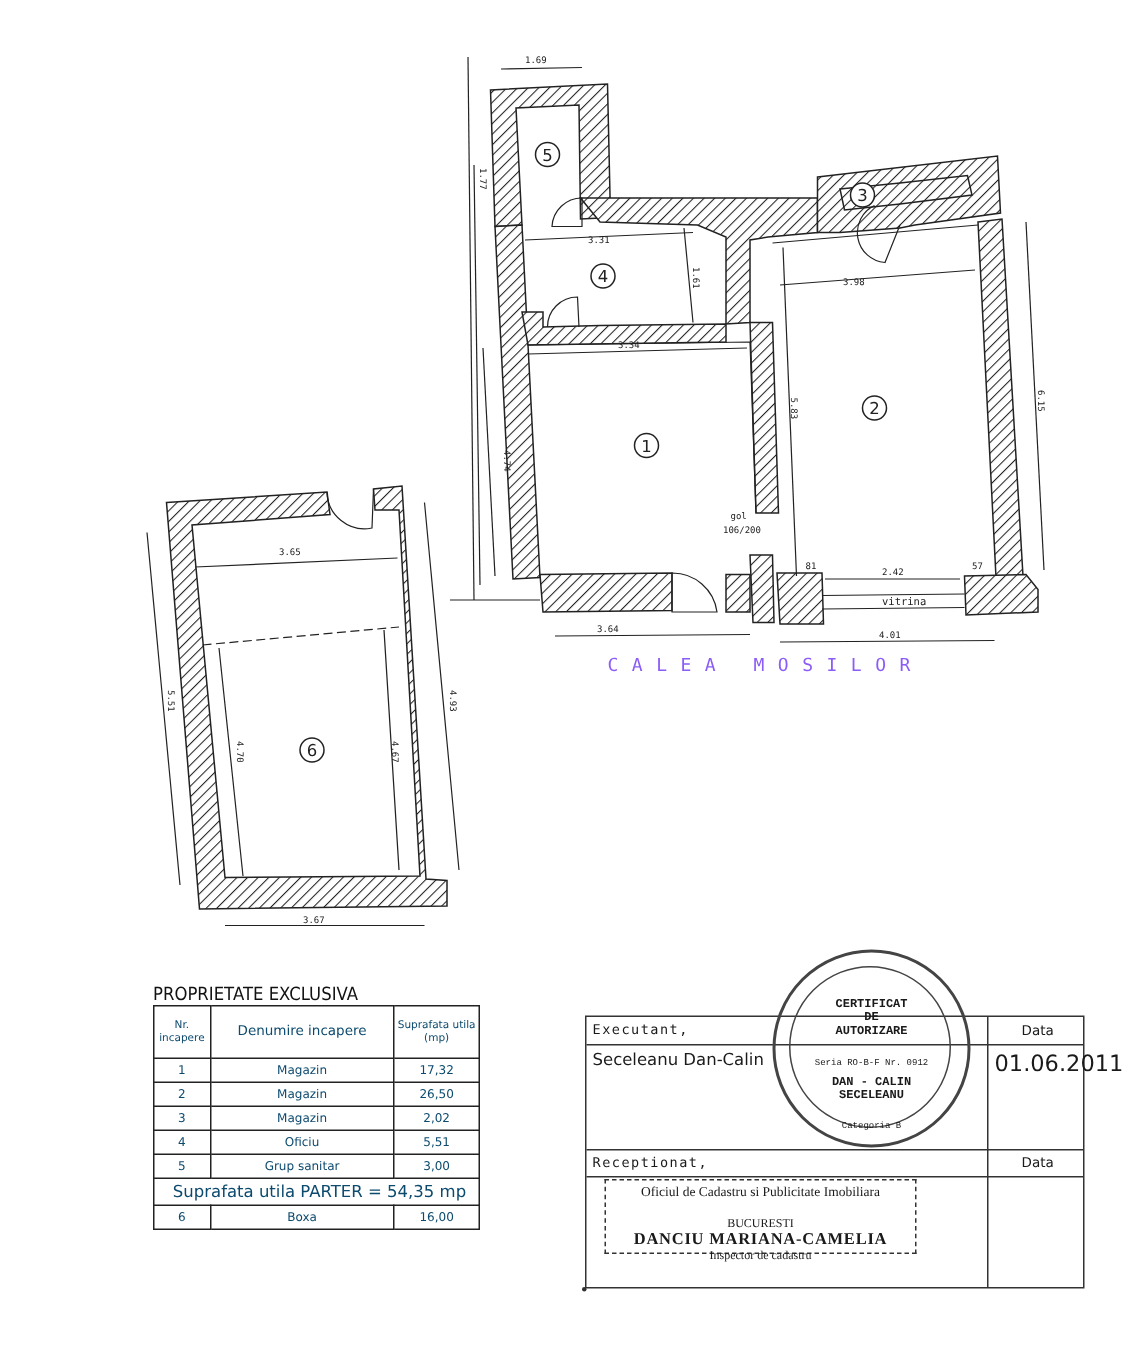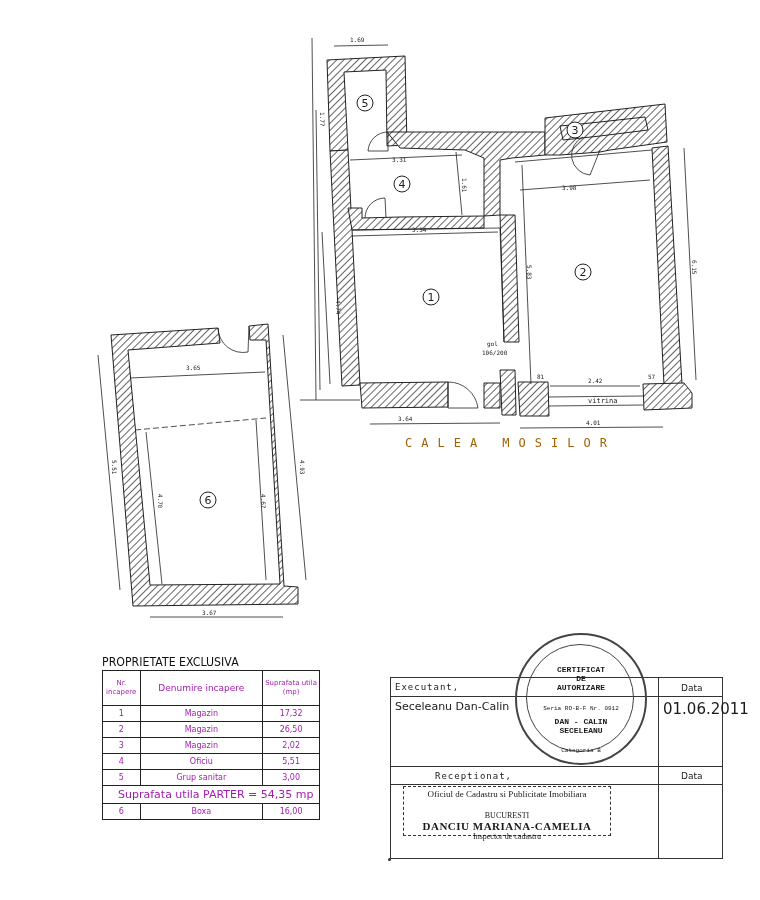--- a/index.html
+++ b/index.html
@@ -1,24 +1,24 @@
 <!DOCTYPE html>
 <html><head>
 <meta charset="utf-8">
 <style>
   html, body { margin:0; padding:0; background:#ffffff; }
   body { width:760px; height:900px; position:relative; overflow:hidden; font-family:"DejaVu Sans Mono", monospace; color:#1a1a1a; }
   .plan { position:absolute; left:0; top:0; width:760px; height:640px; }
-  .street { position:absolute; left:405px; top:436px; font-family:"DejaVu Sans Mono", monospace; font-size:12px; letter-spacing:9px; color:#a16207; }
+  .street { position:absolute; left:405px; top:436px; font-family:"DejaVu Sans Mono", monospace; font-size:12px; letter-spacing:9px; color:#8b5cf6; }
   .prop-title { position:absolute; left:102px; top:656px; font-family:"DejaVu Sans", sans-serif; font-size:11px; color:#111; transform:scaleY(1.1); }
-  table.prop { position:absolute; left:102px; top:670px; width:218px; border-collapse:collapse; font-family:"DejaVu Sans", sans-serif; color:#a21caf; }
+  table.prop { position:absolute; left:102px; top:670px; width:218px; border-collapse:collapse; font-family:"DejaVu Sans", sans-serif; color:#0c4a6e; }
   table.prop td, table.prop th { border:1px solid #222; text-align:center; padding:0; font-weight:normal; }
   table.prop th { font-size:7px; height:34px; line-height:9px; }
   table.prop td { font-size:8px; height:15px; }
-  table.prop td.total { font-size:11px; height:17px; text-align:left; padding-left:15px; }
+  table.prop td.total { font-size:11px; height:17px; text-align:center; padding-left:4px; }
   .c1 { width:36px; } .c2 { width:120px; } .c3 { width:55px; }
   .sig { position:absolute; left:390px; top:677px; width:331px; height:180px; border:1px solid #333; font-family:"DejaVu Sans Mono", monospace; }
   .sig .vline { position:absolute; left:267px; top:0; bottom:0; border-left:1px solid #333; }
   .sig .hline { position:absolute; left:0; right:0; border-top:1px solid #333; }
   .sig .lbl { position:absolute; font-size:9px; letter-spacing:1px; }
   .sig .name { position:absolute; font-family:"DejaVu Sans", sans-serif; font-size:11px; }
   .sig .date { position:absolute; font-family:"DejaVu Sans", sans-serif; font-size:15px; }
   .sig .datelbl { position:absolute; font-family:"DejaVu Sans", sans-serif; font-size:9px; }
   .stamp-rect { position:absolute; left:12px; top:108px; width:206px; height:48px; border:1px dashed #333; font-family:"Liberation Serif", serif; text-align:center; }
   .stamp-rect .l1 { font-size:9px; margin-top:2px; }
@@ -200,21 +200,21 @@
 
 <div class="sig">
   <div class="vline"></div>
   <div class="hline" style="top:18px;"></div>
   <div class="hline" style="top:88px;"></div>
   <div class="hline" style="top:106px;"></div>
   <div class="lbl" style="left:4px; top:4px;">Executant,</div>
   <div class="name" style="left:4px; top:22px;">Seceleanu Dan-Calin</div>
   <div class="datelbl" style="left:290px; top:5px;">Data</div>
   <div class="date" style="left:272px; top:22px;">01.06.2011</div>
-  <div class="lbl" style="left:4px; top:93px;margin-left:40px;">Receptionat,</div>
+  <div class="lbl" style="left:4px; top:93px;">Receptionat,</div>
   <div class="datelbl" style="left:290px; top:93px;">Data</div>
   <div class="stamp-rect">
     <div class="l1">Oficiul de Cadastru si Publicitate Imobiliara</div>
     <div class="l2">BUCURESTI</div>
     <div class="l3">DANCIU MARIANA-CAMELIA</div>
     <div class="l4">Inspector de cadastru</div>
   </div>
 </div>
 
 <div class="circle-stamp">

